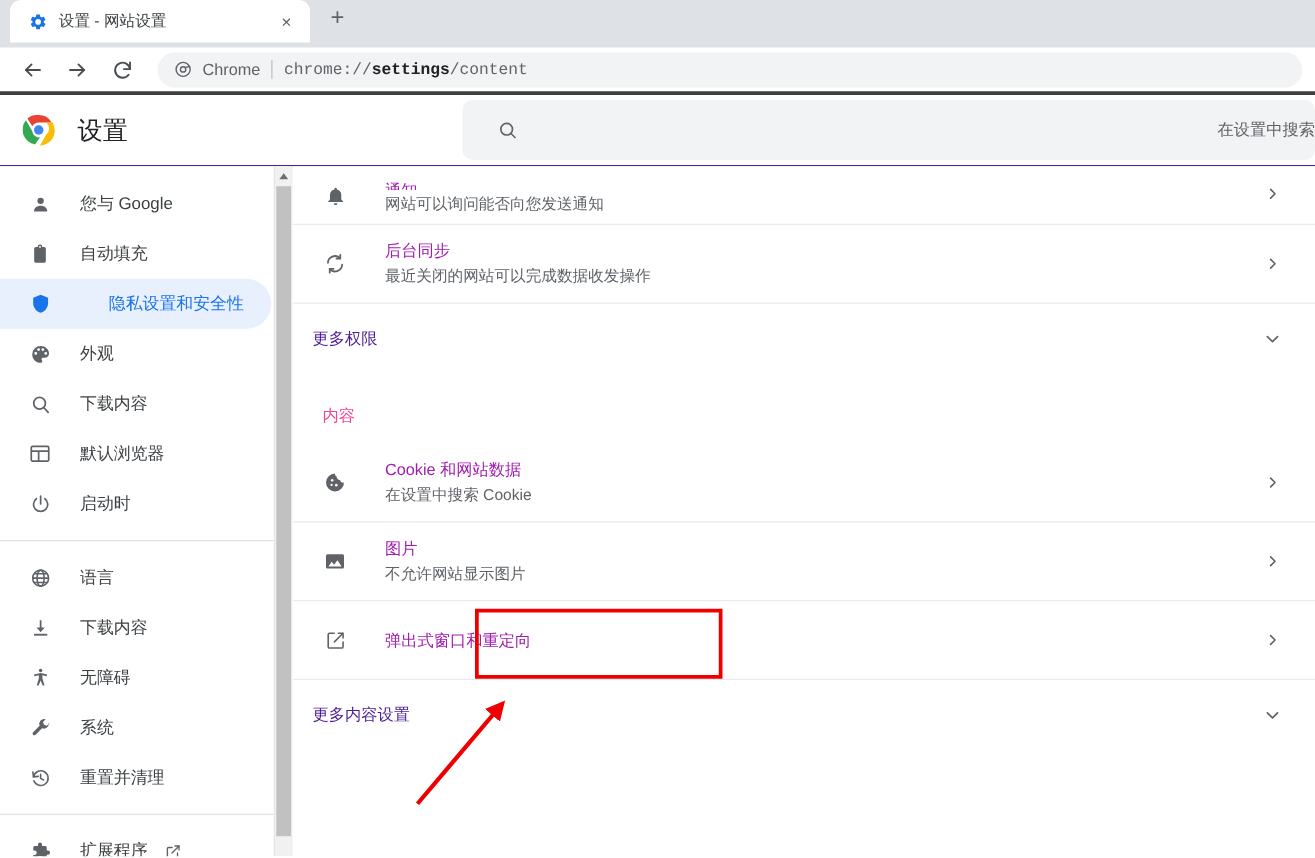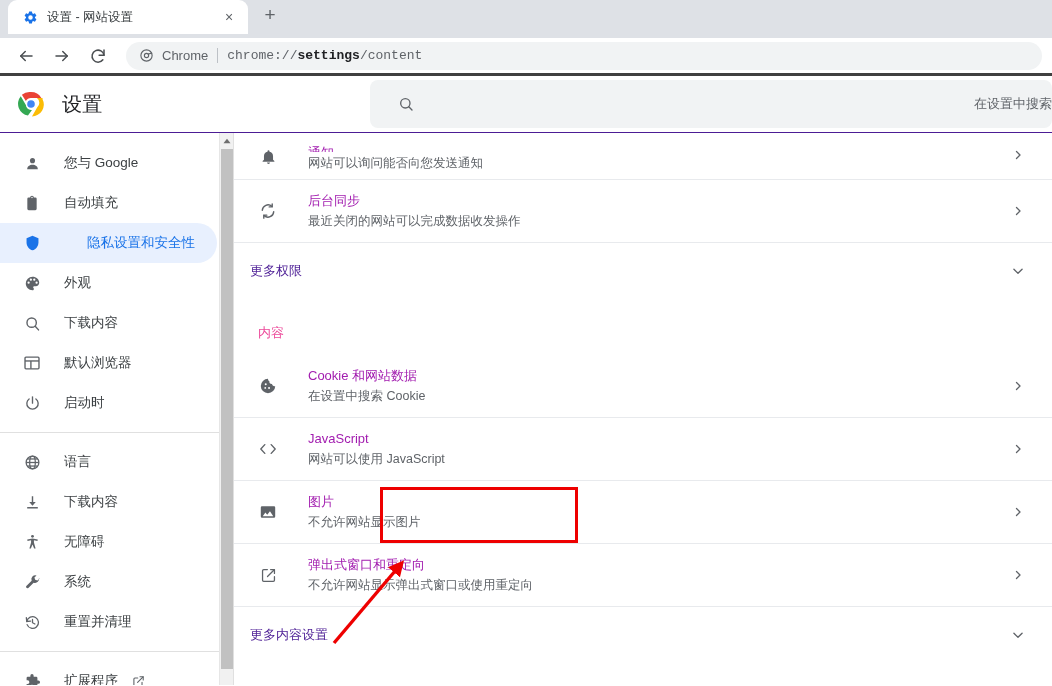--- a/index.html
+++ b/index.html
@@ -604,37 +604,20 @@
             <div class="row-title">Cookie 和网站数据</div>
             <div class="row-sub">在设置中搜索 Cookie</div>
           </span>
           <span class="row-chevron">
             <svg width="12" height="12" viewBox="0 0 24 24" fill="none" stroke="#5f6368" stroke-width="2.6" stroke-linecap="round" stroke-linejoin="round">
                 <polyline points="9 5 16 12 9 19"></polyline>
               </svg>
           </span>
         </div>
 
-        <div class="row">
-          <span class="row-icon">
-            <svg width="20" height="16" viewBox="0 0 24 20" fill="none" stroke="currentColor" stroke-width="1.7" stroke-linecap="round" stroke-linejoin="round">
-                <polyline points="8 4.5 3 10 8 15.5"></polyline>
-                <polyline points="16 4.5 21 10 16 15.5"></polyline>
-              </svg>
-          </span>
-          <span class="row-text">
-            <div class="row-title">JavaScript</div>
-            <div class="row-sub">网站可以使用 JavaScript</div>
-          </span>
-          <span class="row-chevron">
-            <svg width="12" height="12" viewBox="0 0 24 24" fill="none" stroke="#5f6368" stroke-width="2.6" stroke-linecap="round" stroke-linejoin="round">
-                <polyline points="9 5 16 12 9 19"></polyline>
-              </svg>
-          </span>
-        </div>
 
         <div class="row">
           <span class="row-icon">
             <svg width="18" height="18" viewBox="0 0 24 24" fill="currentColor">
                 <path d="M4 4.4h16a1.6 1.6 0 0 1 1.6 1.6v12a1.6 1.6 0 0 1-1.6 1.6H4A1.6 1.6 0 0 1 2.4 18V6A1.6 1.6 0 0 1 4 4.4zm1 13.2h14L14.6 11l-3.6 4.6-2.5-3z"></path>
                 <circle cx="8.3" cy="8.6" r="1.5"></circle>
               </svg>
           </span>
           <span class="row-text">
             <div class="row-title">图片</div>
@@ -650,21 +633,20 @@
         <div class="row">
           <span class="row-icon">
             <svg width="17" height="17" viewBox="0 0 24 24" fill="none" stroke="currentColor" stroke-width="1.8" stroke-linecap="round" stroke-linejoin="round">
                 <path d="M20.4 13.6v5.2a1.6 1.6 0 0 1-1.6 1.6H5.2a1.6 1.6 0 0 1-1.6-1.6V5.2a1.6 1.6 0 0 1 1.6-1.6h5.2"></path>
                 <polyline points="15 3.6 20.4 3.6 20.4 9"></polyline>
                 <line x1="10.6" y1="13.4" x2="20.1" y2="3.9"></line>
               </svg>
           </span>
           <span class="row-text">
             <div class="row-title">弹出式窗口和重定向</div>
-            <div class="row-sub">不允许网站显示弹出式窗口或使用重定向</div>
           </span>
           <span class="row-chevron">
             <svg width="12" height="12" viewBox="0 0 24 24" fill="none" stroke="#5f6368" stroke-width="2.6" stroke-linecap="round" stroke-linejoin="round">
                 <polyline points="9 5 16 12 9 19"></polyline>
               </svg>
           </span>
         </div>
 
         <div class="expander">
           <span class="expander-label">更多内容设置</span>

